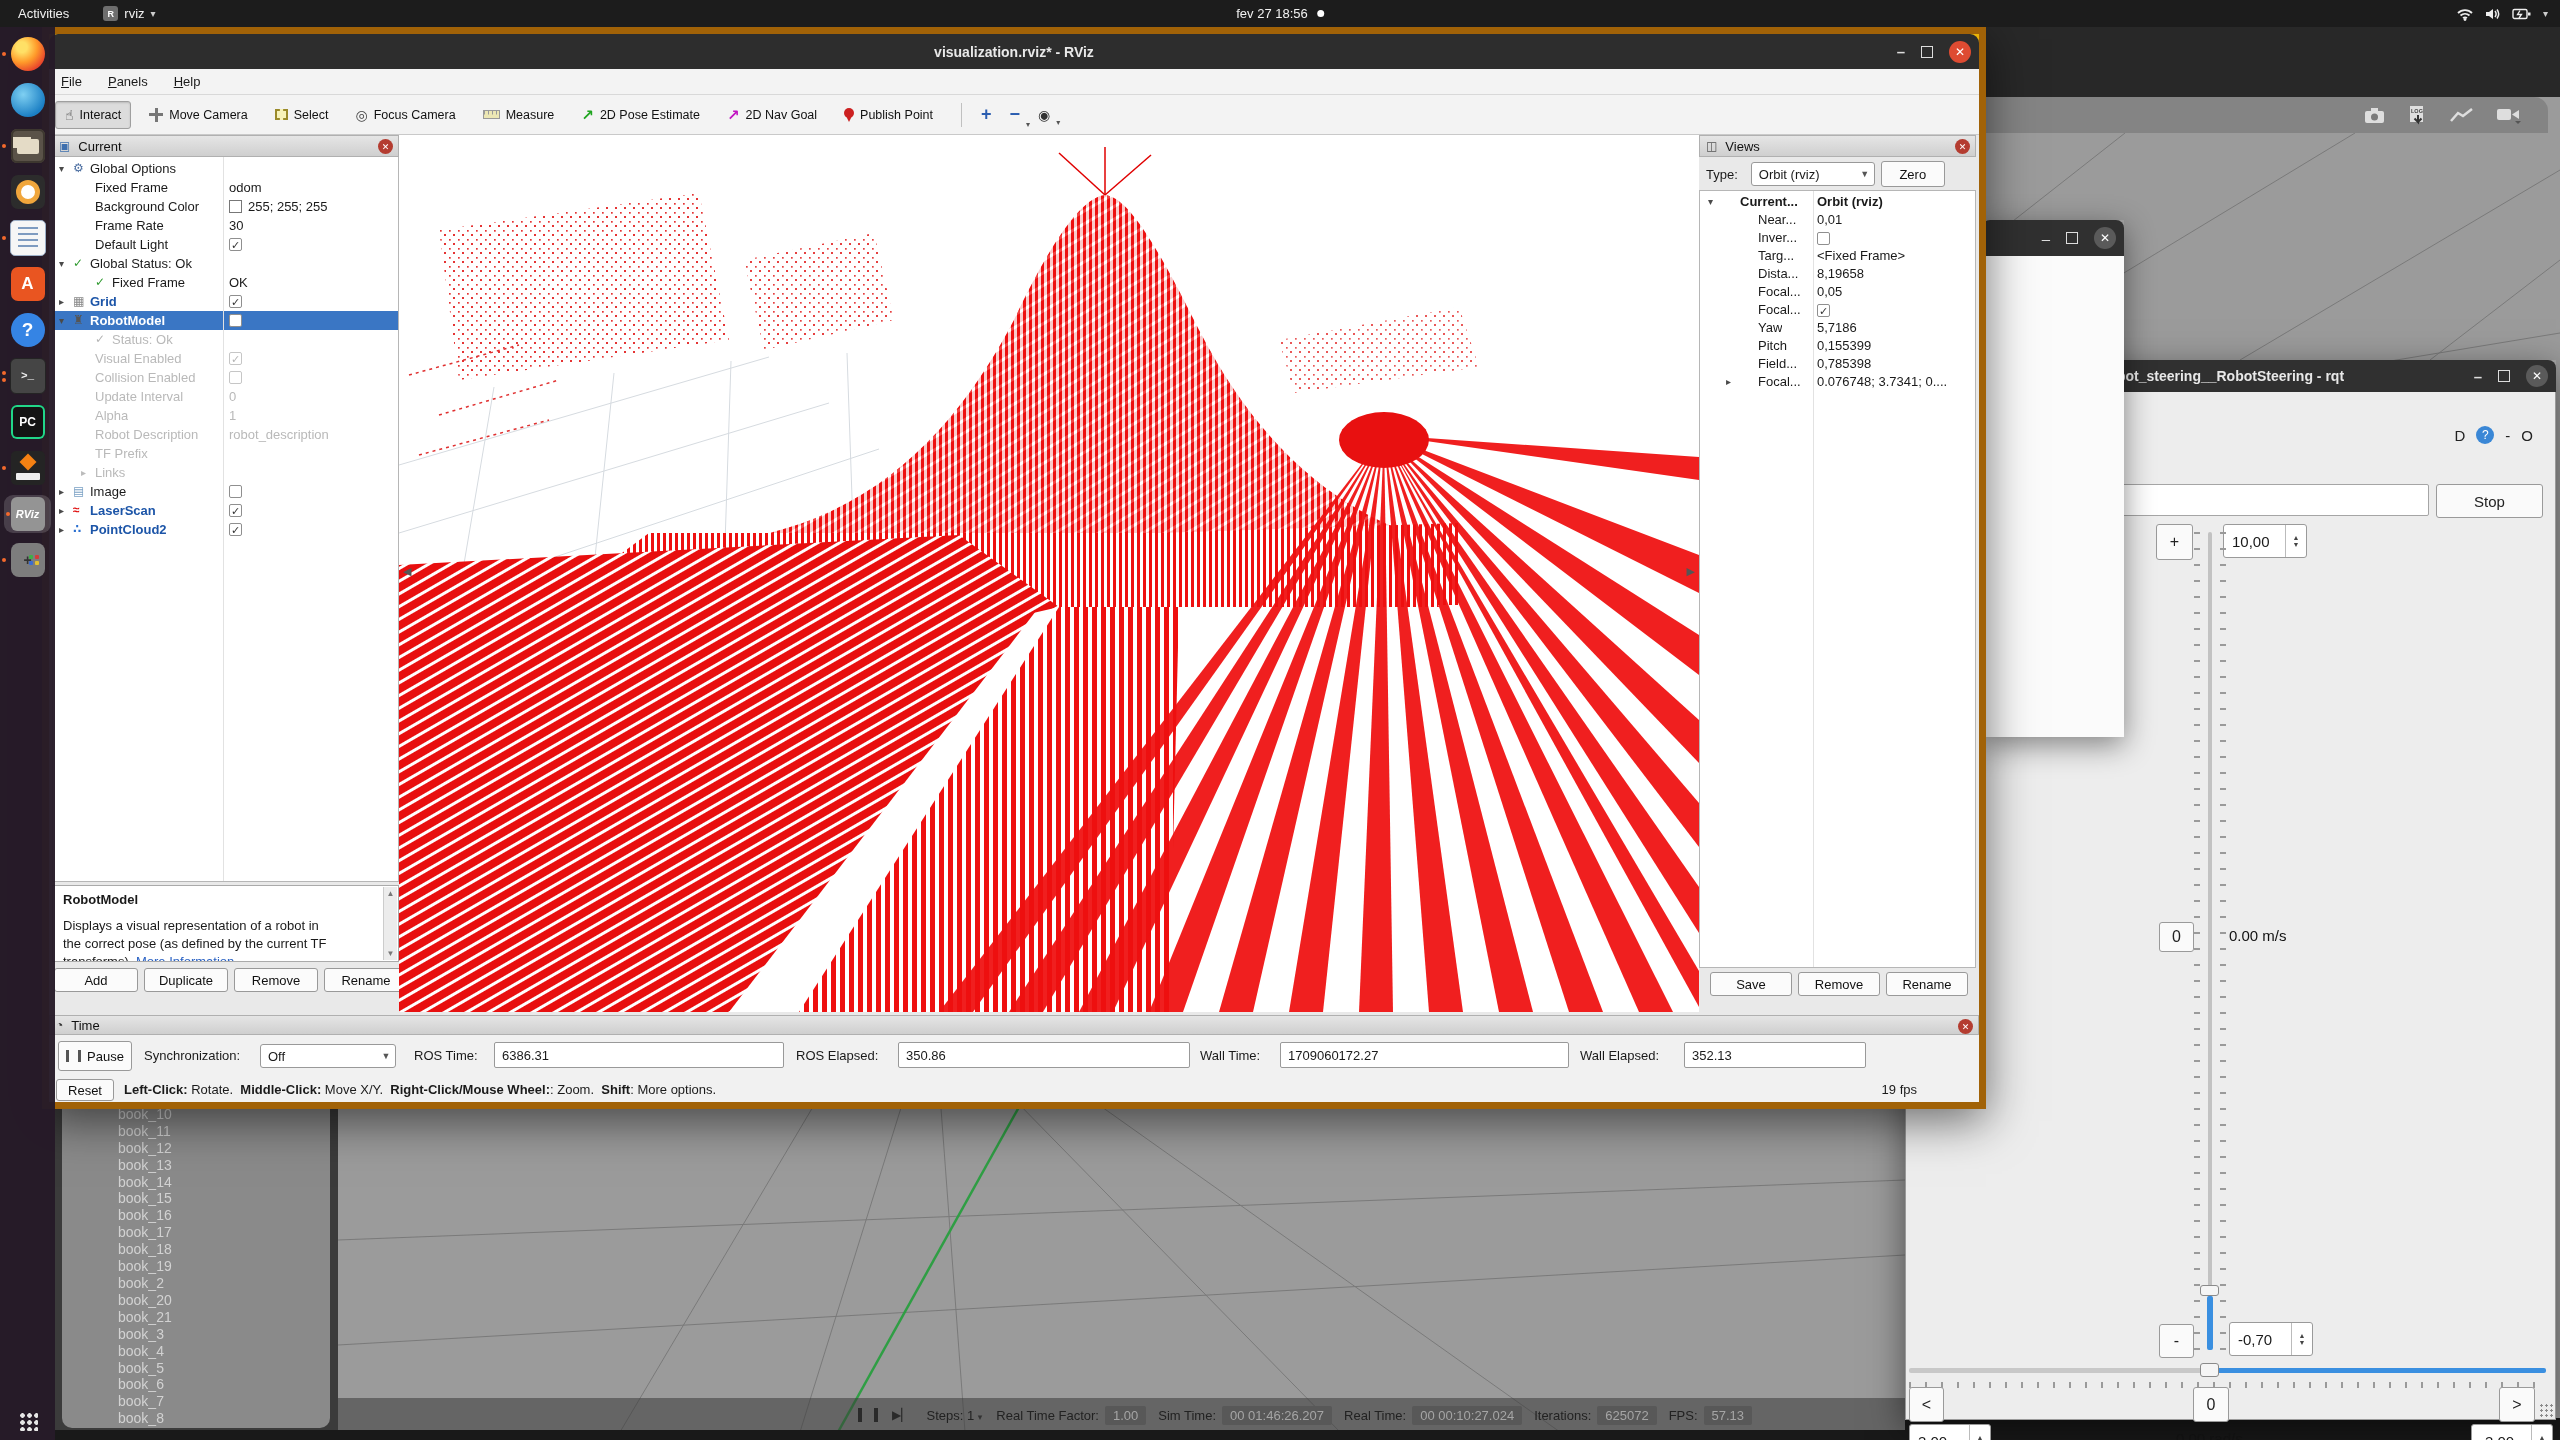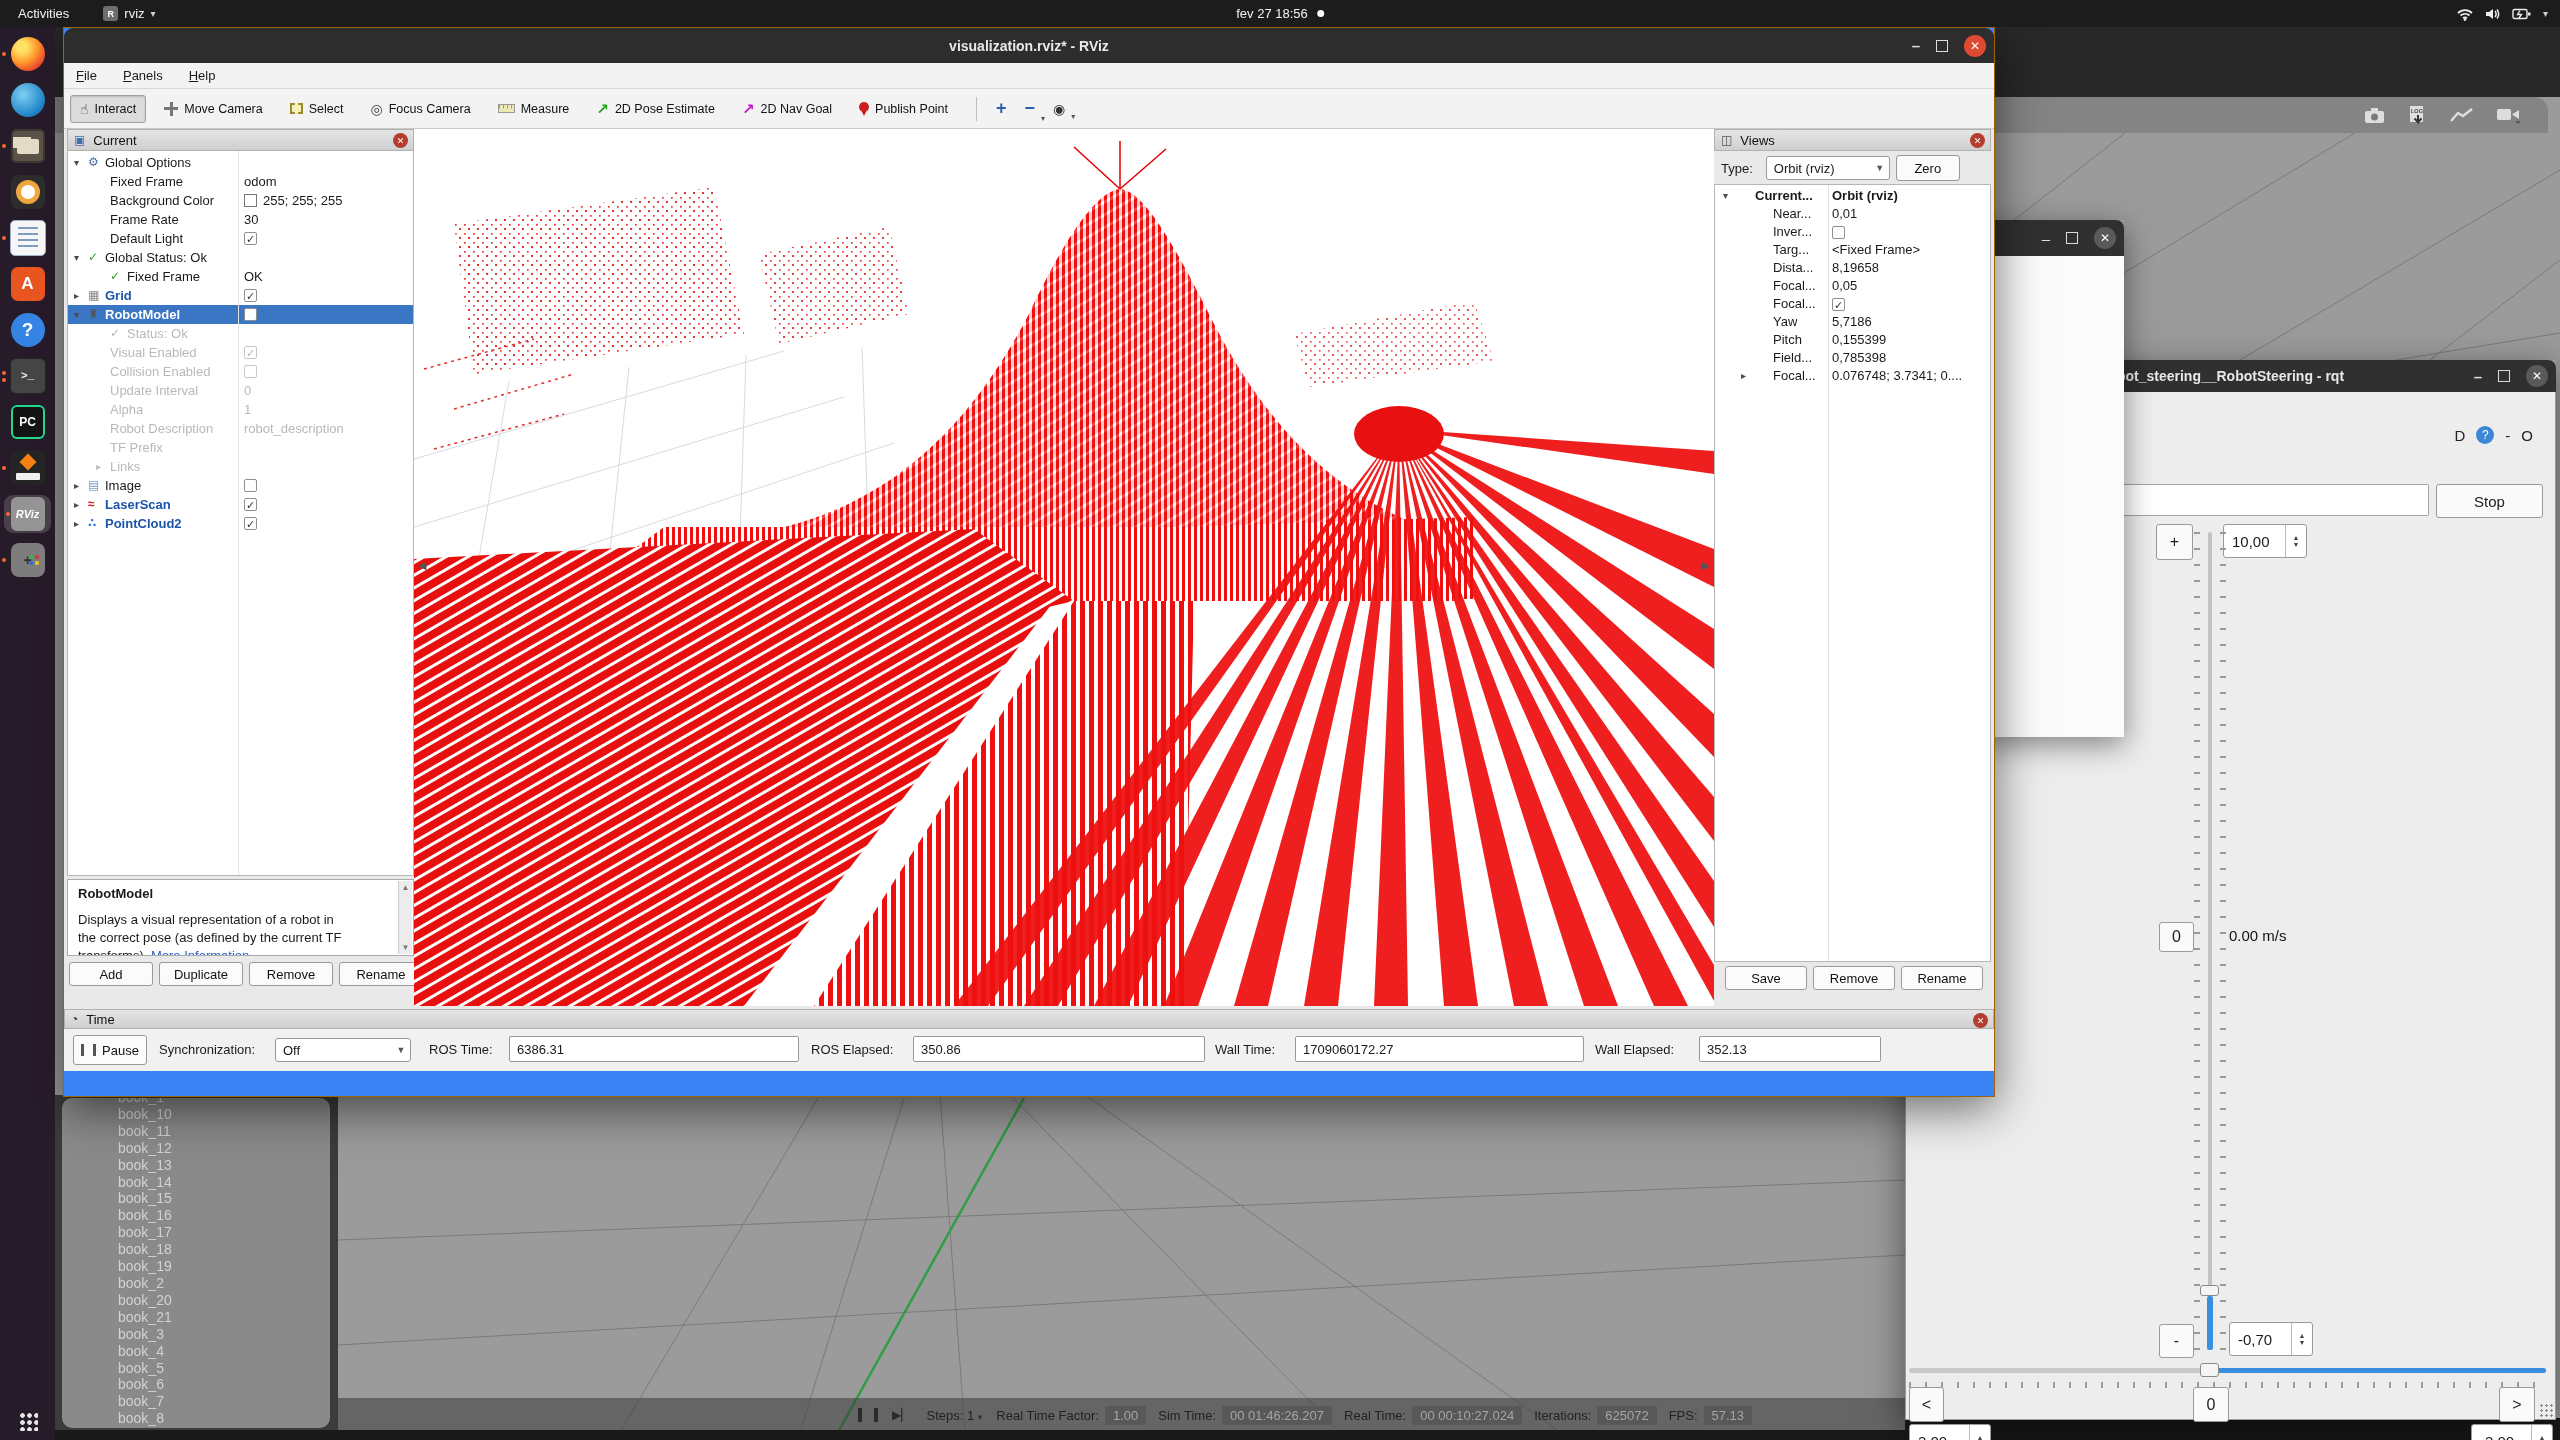--- a/index.html
+++ b/index.html
@@ -80,21 +80,21 @@
   .rqt-lbl{position:absolute;font-size:15px;color:#111;}
   .vticks{position:absolute;width:6px;background:repeating-linear-gradient(to bottom,#9a9a9a 0 2px,transparent 2px 16px);}
   .hticks{position:absolute;height:6px;background:repeating-linear-gradient(to right,#9a9a9a 0 2px,transparent 2px 16px);}
   .groove-v{position:absolute;width:4px;background:#c2c2c2;border-radius:2px;}
   .fill-v{position:absolute;width:6px;background:#3a8fe0;border-radius:2px;}
   .handle{position:absolute;background:#f5f5f5;border:1px solid #8a8a8a;border-radius:3px;box-sizing:border-box;}
   .grip{position:absolute;width:14px;height:14px;background-image:radial-gradient(#8a8a8a 1px,transparent 1.4px);background-size:5px 5px;}
   #rqt-corner{position:absolute;right:22px;top:34px;display:flex;align-items:center;gap:11px;font-size:15px;color:#222;}
   .qmark{width:18px;height:18px;border-radius:50%;background:#3a87d6;color:#fff;font-size:12px;display:flex;align-items:center;justify-content:center;}
   
-  #rviz{left:63px;top:27px;width:1930px;height:1068px;z-index:20;background:#3b82f6;box-shadow:0 12px 44px rgba(0,0,0,.55);border:1px solid #a16207;box-sizing:content-box;}
+  #rviz{left:42px;top:27px;width:1930px;height:1068px;z-index:20;background:#eab308;box-shadow:0 12px 44px rgba(0,0,0,.55);border:7px solid #a16207;box-sizing:content-box;}
   #rv-title{position:absolute;left:0;top:0;width:1930px;height:35px;background:#2d2d2d;border-radius:9px 9px 0 0;display:flex;align-items:center;justify-content:center;color:#e9e9e9;font-weight:bold;font-size:14px;}
   #rv-menu{position:absolute;left:0;top:35px;width:1930px;height:26px;background:#f3f3f3;display:flex;align-items:center;gap:26px;padding-left:12px;box-sizing:border-box;border-bottom:1px solid #d8d8d8;}
   .menu-item u{text-decoration:underline;}
   #rv-tools{position:absolute;left:0;top:61px;width:1930px;height:40px;background:#f3f3f3;border-bottom:1px solid #c9c9c9;display:flex;align-items:center;padding-left:6px;box-sizing:border-box;}
   .tool{display:flex;align-items:center;gap:6px;padding:5px 9px;margin-right:9px;border-radius:3px;font-size:12.5px;color:#111;}
   .tool-active{background:#dcdcdc;border:1px solid #9f9f9f;box-shadow:inset 0 1px 2px rgba(0,0,0,.15);}
   .tic{display:inline-flex;align-items:center;justify-content:center;font-size:14px;}
   .arr{font-weight:bold;font-size:15px;}
   .ic-move{width:14px;height:14px;background:linear-gradient(#777,#777) center/14px 3px no-repeat,linear-gradient(#777,#777) center/3px 14px no-repeat;}
   .ic-sel{width:13px;height:11px;border:2px dashed #9a8a2a;background:#f7f2b8;box-sizing:border-box;}
@@ -735,20 +735,25 @@
           <div class="t-field" style="left: 445px; width: 290px;">6386.31</div>
           <div class="t-item" style="left: 747px;">ROS Elapsed:</div>
           <div class="t-field" style="left: 849px; width: 292px;">350.86</div>
           <div class="t-item" style="left: 1151px;">Wall Time:</div>
           <div class="t-field" style="left: 1231px; width: 289px;">1709060172.27</div>
           <div class="t-item" style="left: 1531px;">Wall Elapsed:</div>
           <div class="t-field" style="left: 1635px; width: 182px;">352.13</div>
         </div>
     </div>
 
+    <div id="rv-status">
+      <div id="reset-btn" class="rv-btn">Reset</div>
+      <div id="hints"><b>Left-Click:</b><span> Rotate.  </span><b>Middle-Click:</b><span> Move X/Y.  </span><b>Right-Click/Mouse Wheel:</b><span>: Zoom.  </span><b>Shift</b><span>: More options.</span></div>
+      <div id="fps">19 fps</div>
+    </div>
   </div>
 
   <div id="topbar">
     <span id="activities">Activities</span>
     <span id="appmenu">
       <span class="rviz-mini">R</span>
       <span>rviz</span>
       <span class="caret">▾</span>
     </span>
     <span id="clock">

